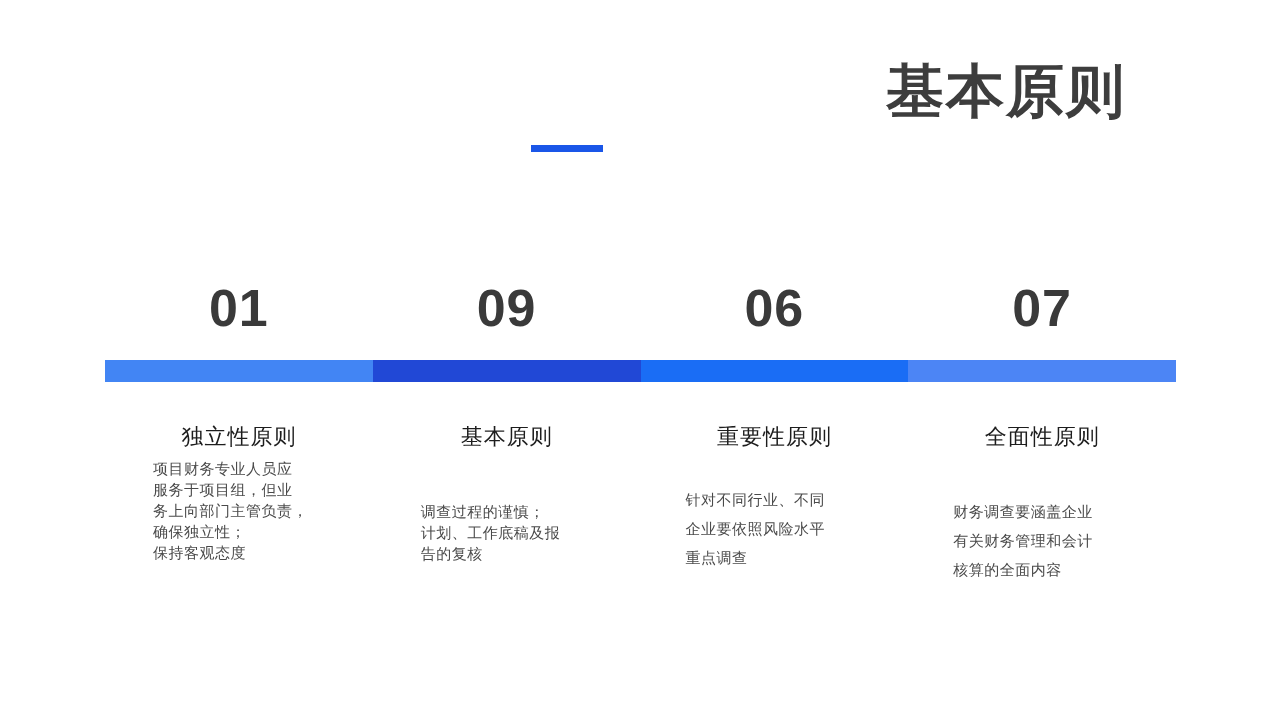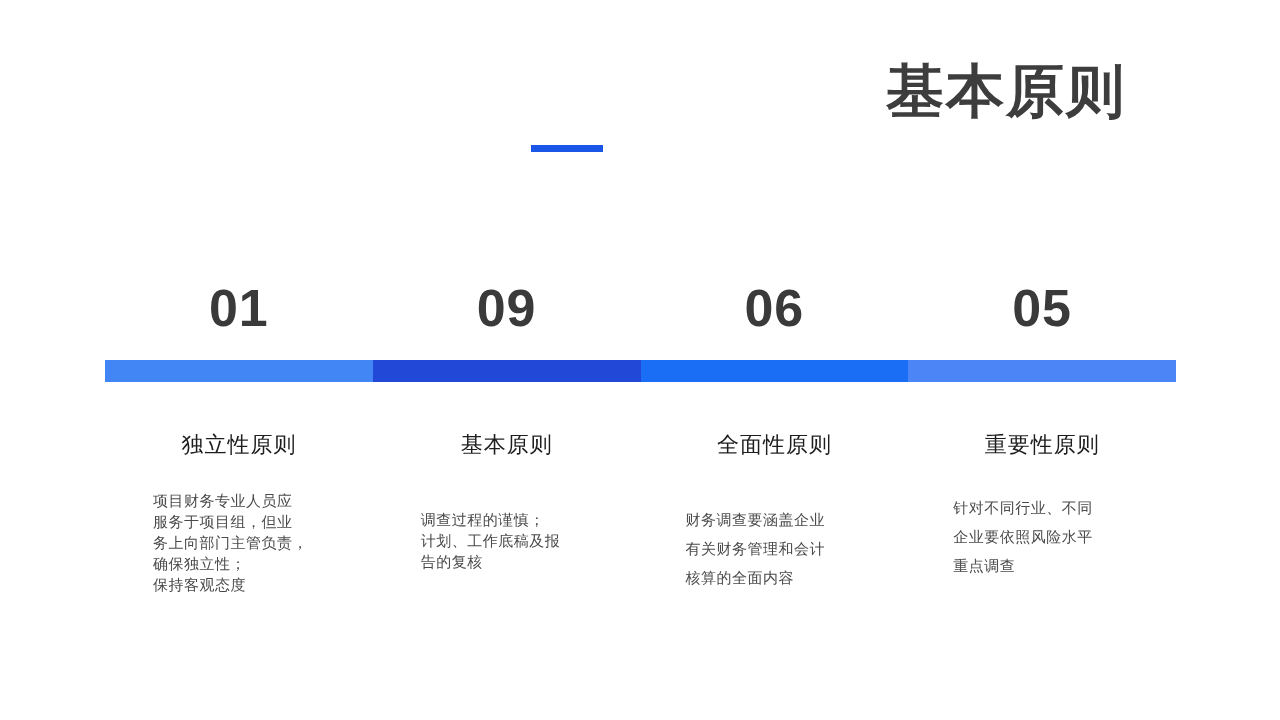--- a/index.html
+++ b/index.html
@@ -105,35 +105,35 @@
     position: relative;
   }
   .col-heading {
     font-family: "Liberation Serif", "DejaVu Serif", serif;
     font-size: 22px;
     font-weight: 400;
     color: #1d1d1d;
     text-align: center;
     letter-spacing: 1px;
     line-height: 1.2;
-    margin: 16px;
+    margin: 8px;
     white-space: pre;
   }
   .col-body {
     font-family: "Liberation Serif", "DejaVu Serif", serif;
     font-size: 15px;
     color: #4a4a4a;
     line-height: 21px;
     letter-spacing: 0.5px;
     white-space: pre-line;
     margin: 0;
     padding-left: 48px;
     padding-right: 12px;
   }
-  .col-1 .col-body { margin-top: 33px; }
+  .col-1 .col-body { margin-top: 9px; }
   .col-2 .col-body { margin-top: 52px; padding-left: 48px; }
   .col-3 .col-body { margin-top: 48px; padding-left: 45px; line-height: 29px; }
   .col-4 .col-body { margin-top: 36px; padding-left: 45px; line-height: 29px; }
 </style>
 </head>
 <body>
 
 <div class="slide" style="background: rgb(255, 255, 255);">
 
   <div class="title-block">
@@ -147,21 +147,21 @@
     <div class="number-cell">
       <span class="step-number">01</span>
     </div>
     <div class="number-cell">
       <span class="step-number">09</span>
     </div>
     <div class="number-cell">
       <span class="step-number">06</span>
     </div>
     <div class="number-cell">
-      <span class="step-number">05</span>
+      <span class="step-number">07</span>
     </div>
   </div>
 
   <div class="bar-row">
     <div class="bar-seg" style="background: rgb(66, 133, 244);"></div>
     <div class="bar-seg" style="background: rgb(33, 72, 214);"></div>
     <div class="bar-seg" style="background: rgb(26, 109, 245);"></div>
     <div class="bar-seg" style="background: rgb(76, 133, 245);"></div>
   </div>
 
@@ -176,29 +176,29 @@
 保持客观态度</p>
     </div>
 
     <div class="col col-2">
       <h2 class="col-heading">基本原则</h2>
       <p class="col-body">调查过程的谨慎；
 计划、工作底稿及报
 告的复核</p>
     </div>
 
+    <div class="col col-4">
+      <h2 class="col-heading">重要性原则</h2>
+      <p class="col-body">针对不同行业、不同
+企业要依照风险水平
+重点调查</p>
+    </div>
+
     <div class="col col-3">
       <h2 class="col-heading">全面性原则</h2>
       <p class="col-body">财务调查要涵盖企业
 有关财务管理和会计
 核算的全面内容</p>
     </div>
 
-    <div class="col col-4">
-      <h2 class="col-heading">重要性原则</h2>
-      <p class="col-body">针对不同行业、不同
-企业要依照风险水平
-重点调查</p>
-    </div>
-
   </div>
 
 </div>
 
 </body></html>

